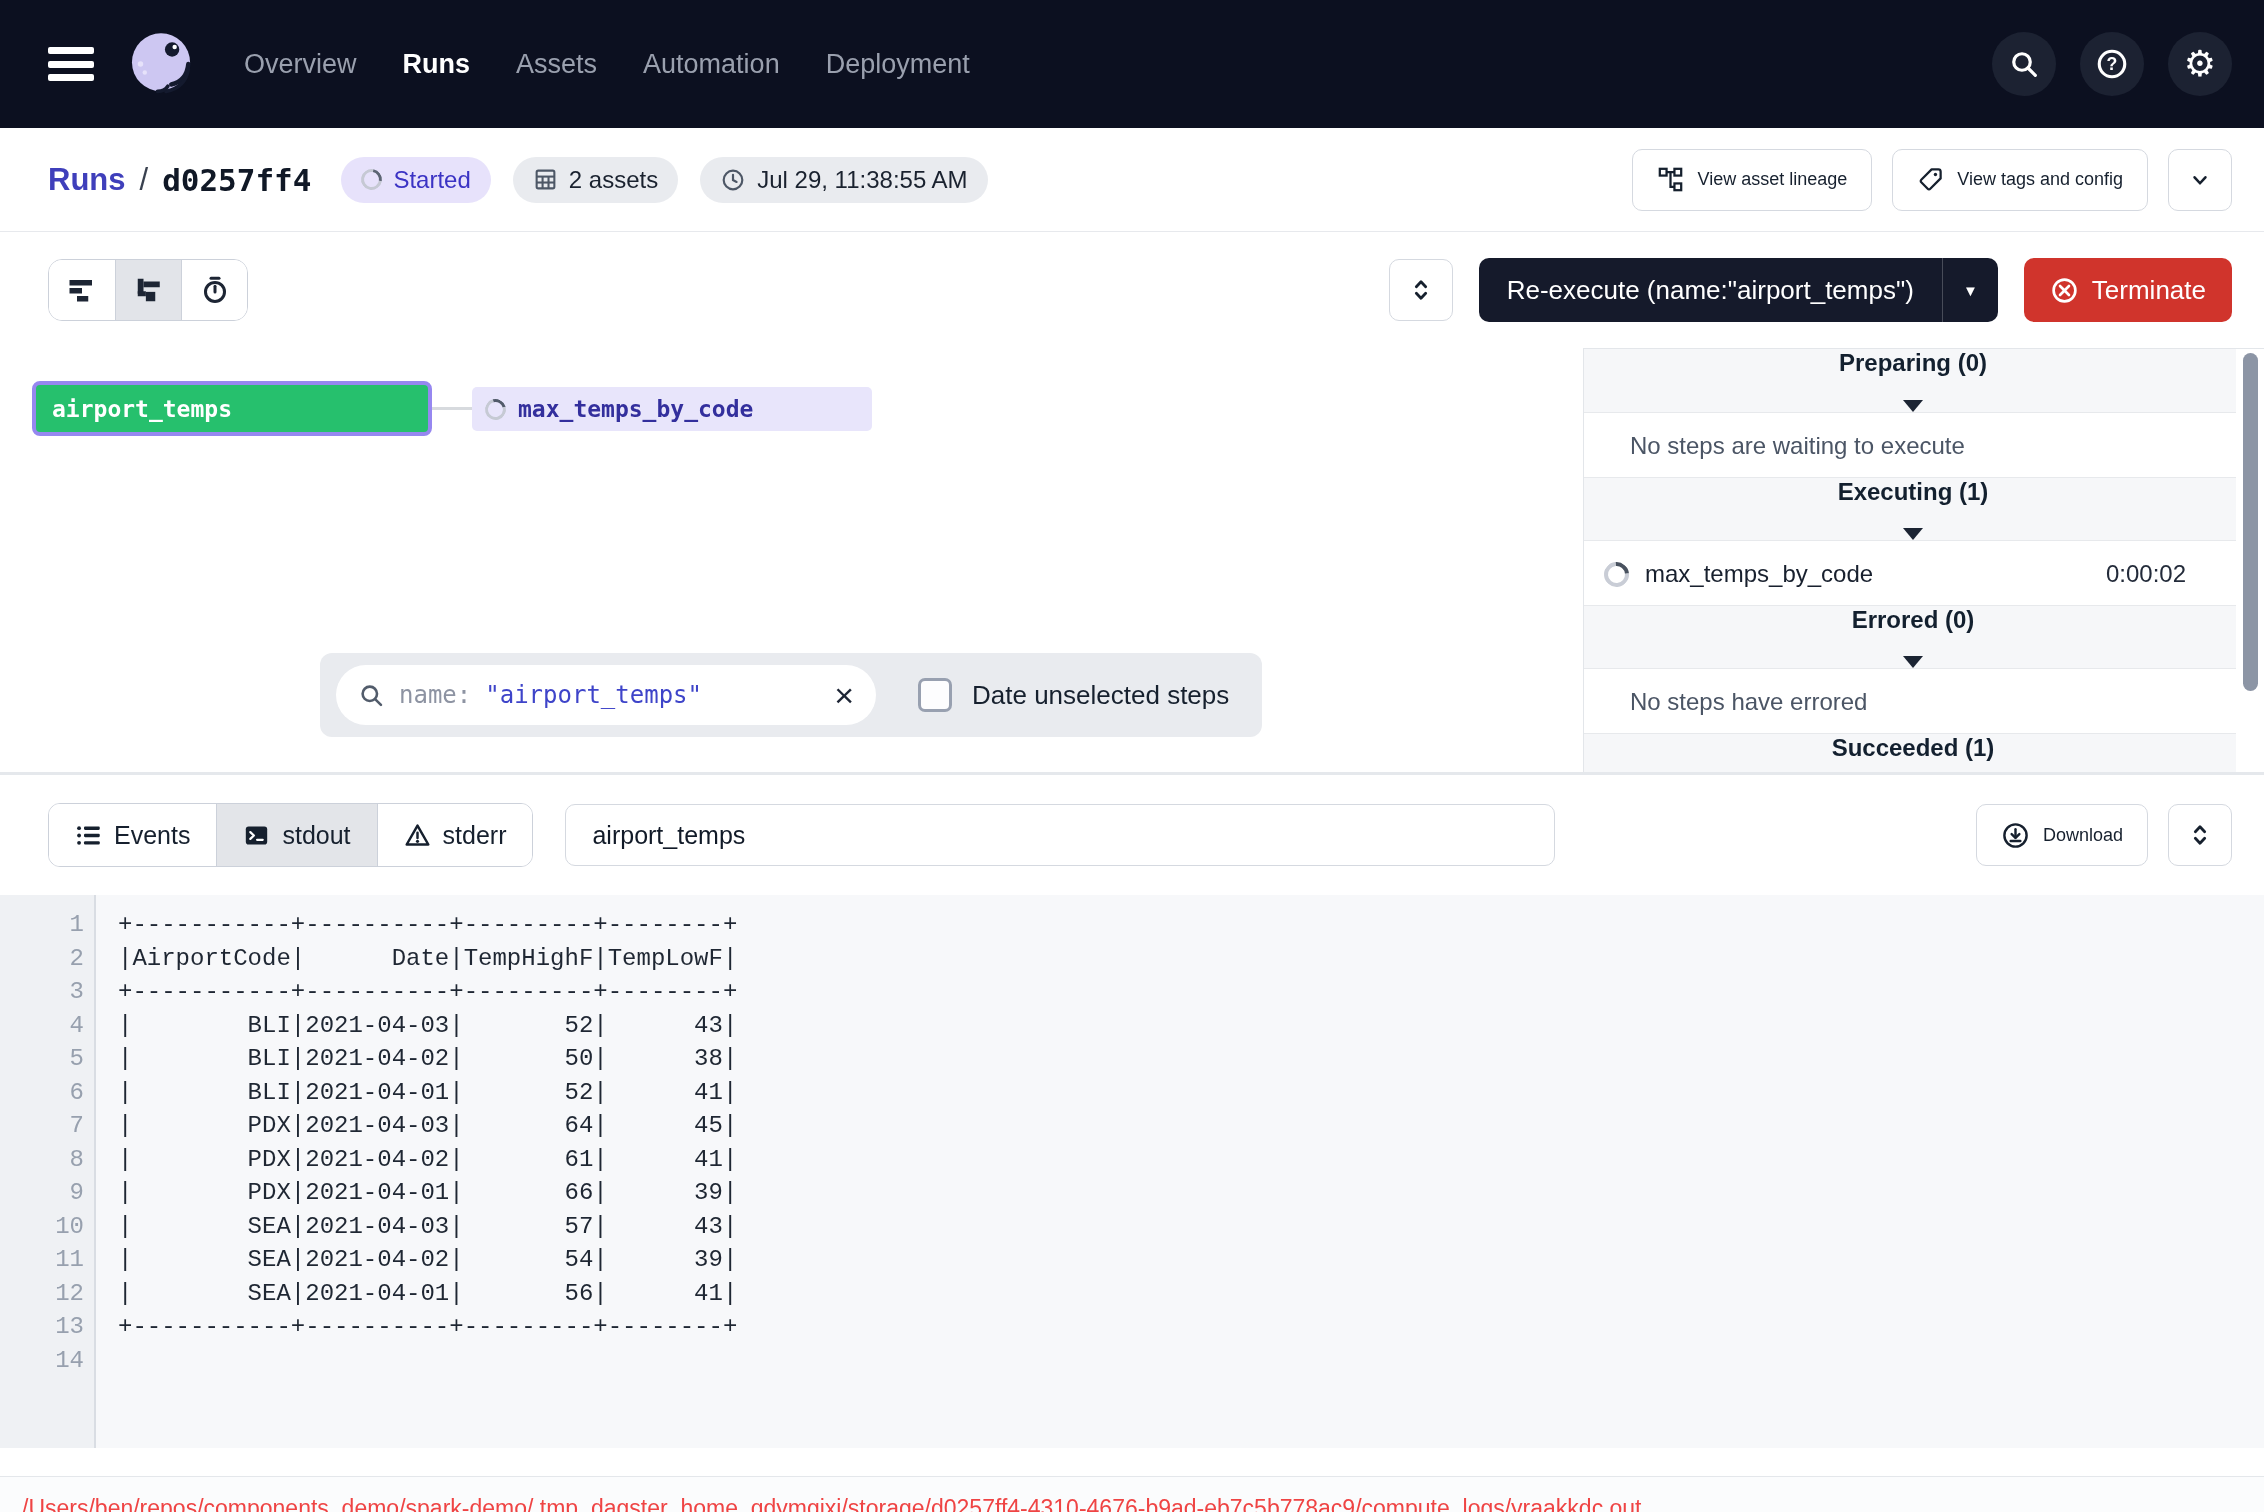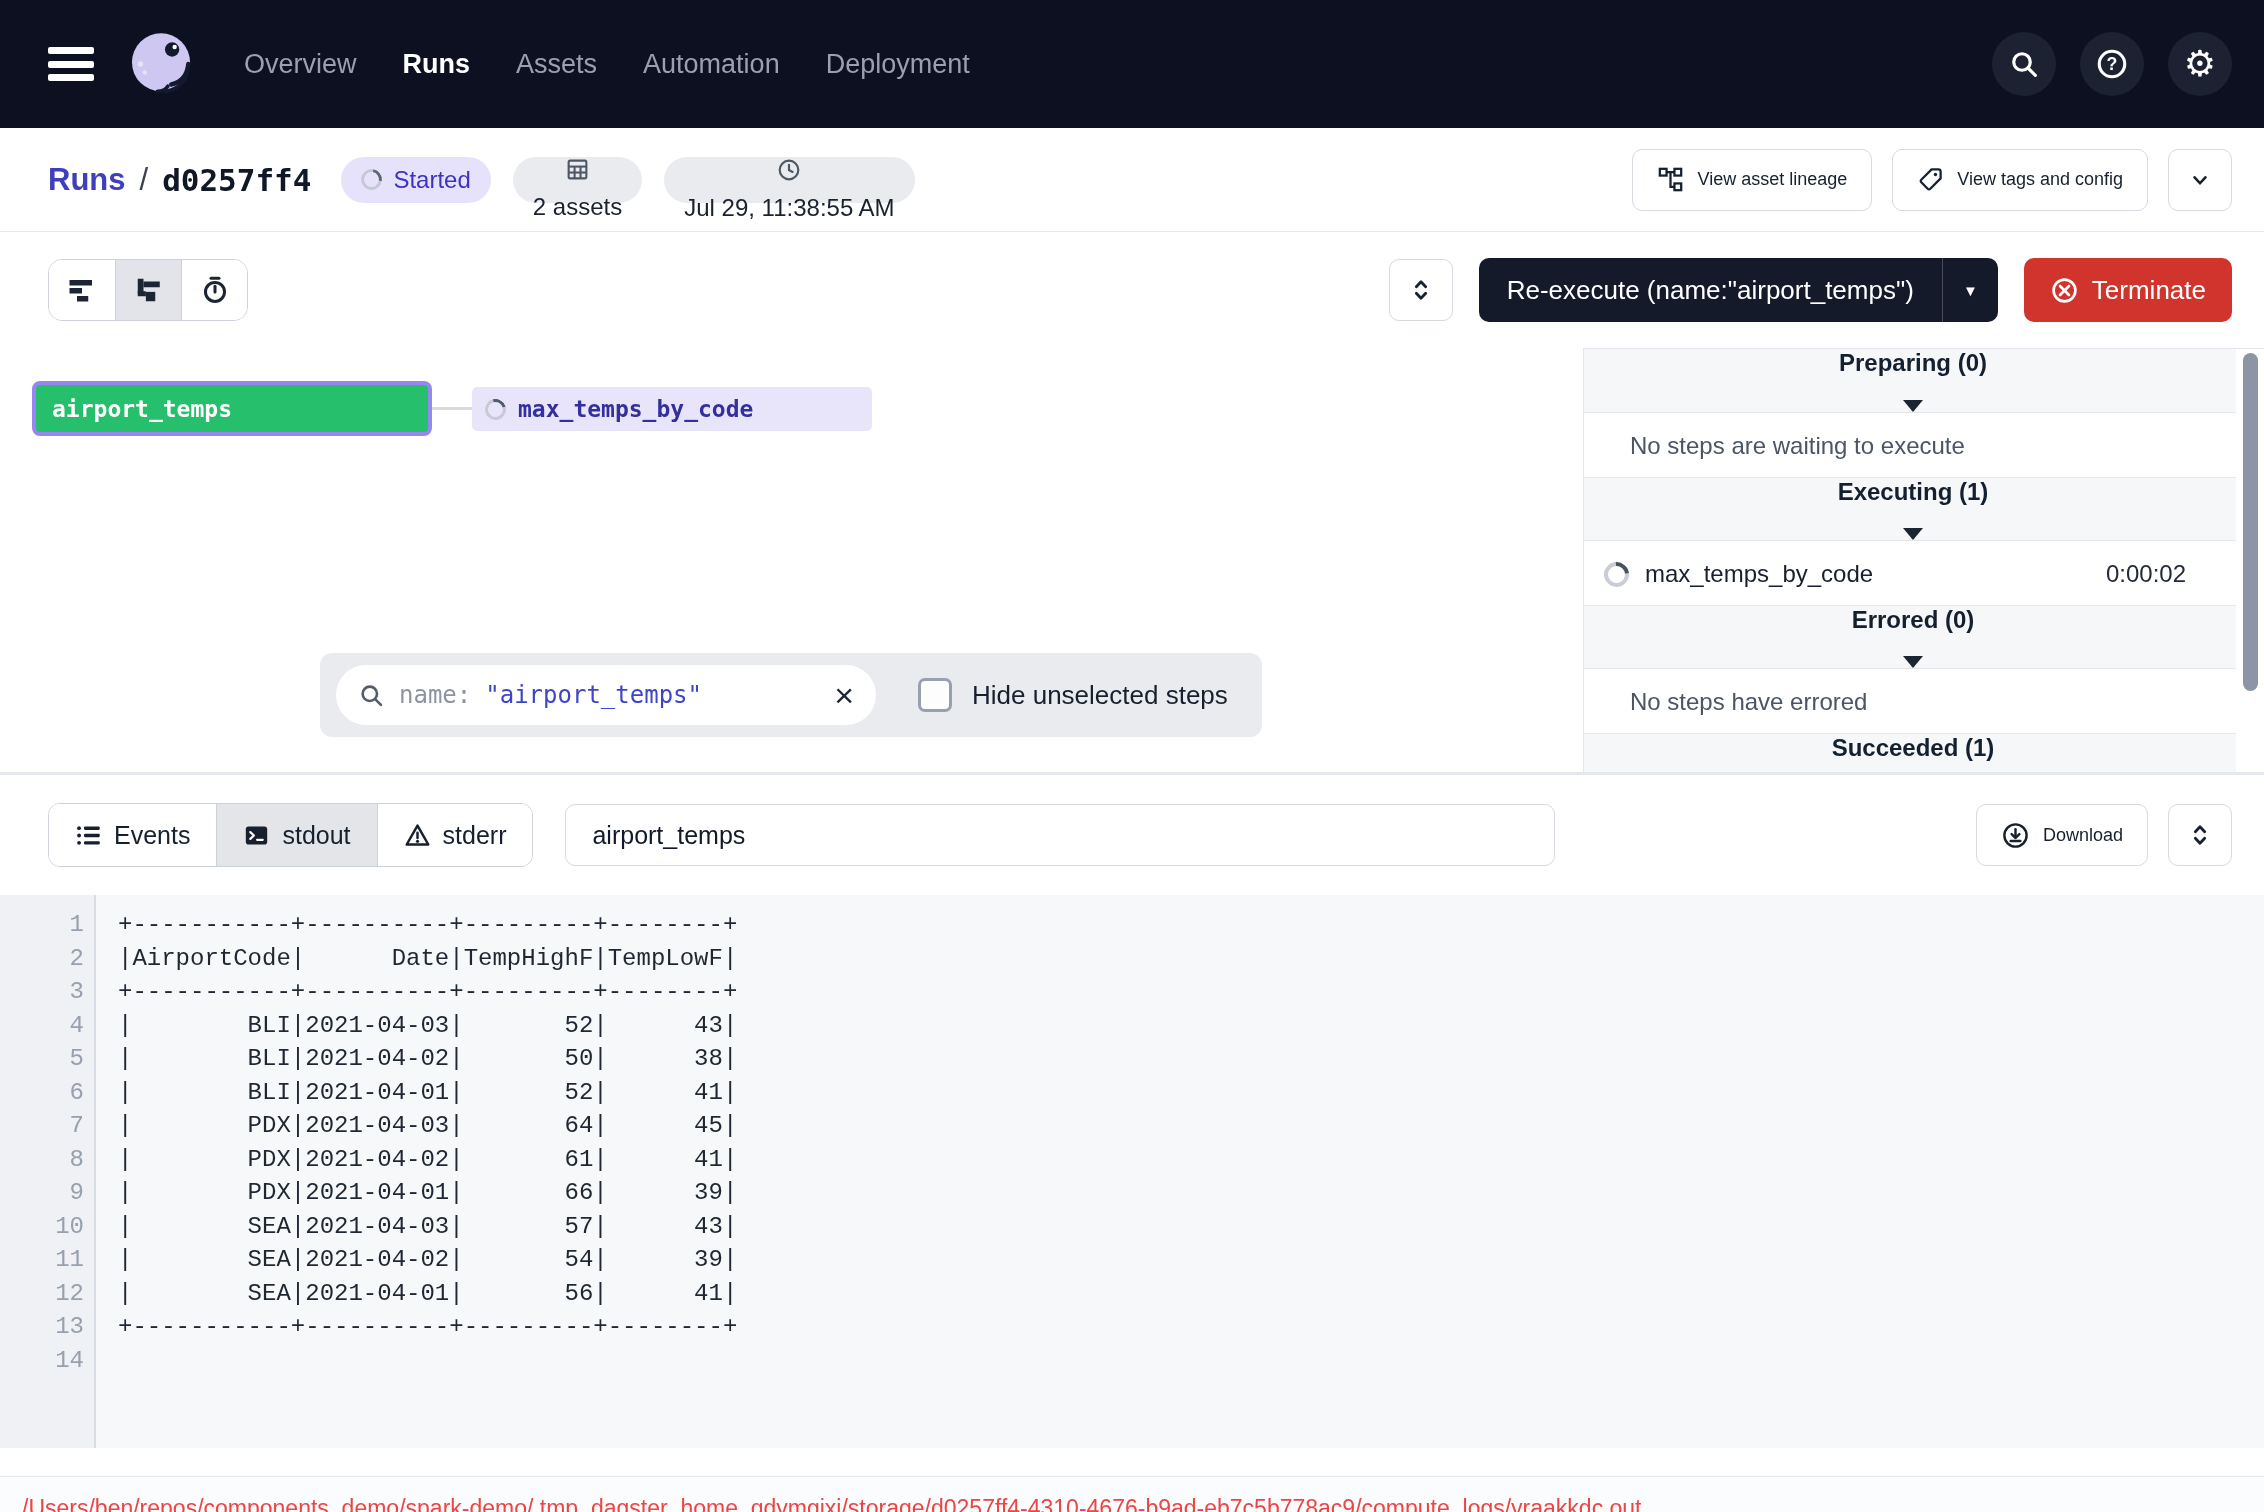--- a/index.html
+++ b/index.html
@@ -21,21 +21,21 @@
   .gear-glyph { font-family:"DejaVu Sans", sans-serif; font-size:36px; line-height:1; color:#fff; }
 
   
   .crumb-row { position:absolute; top:128px; left:0; width:2264px; height:104px; background:#fff; border-bottom:1px solid #e7e9ed; display:flex; align-items:center; padding:0 32px 0 48px; }
   .crumb-runs { color:#3f3fbb; font-size:31px; font-weight:600; cursor:pointer; }
   .crumb-sep { color:#39414f; font-size:31px; margin:0 14px; font-weight:400; }
   .crumb-id { font-size:31px; font-weight:600; color:#101826; }
   .badges { display:flex; align-items:center; gap:22px; margin-left:30px; }
   .badge { height:46px; border-radius:23px; display:flex; align-items:center; gap:11px; padding:0 20px; font-size:24px; }
   .badge.lavender { background:#e7e2fb; color:#3b33c4; }
-  .badge.gray { background:#e9ebef; color:#1a222f;flex-direction:column; }
+  .badge.gray { background:#e9ebef; color:#1a222f; }
   .badge .bicon { color:#4d5766; display:flex; }
   .spinner-sm { width:21px; height:21px; border-radius:50%; border:3.5px solid #c6c9d4; border-top-color:#5c6573; transform:rotate(55deg); }
   .crumb-actions { margin-left:auto; display:flex; align-items:center; gap:20px; }
   .btn { height:62px; background:#fff; border:1px solid #d5d9e0; border-radius:10px; display:flex; align-items:center; gap:13px; padding:0 24px; font-size:18px; font-weight:500; color:#16202e; cursor:pointer; }
   .btn.square { width:64px; padding:0; justify-content:center; }
 
   
   .toolbar-row { position:absolute; top:232px; left:0; width:2264px; height:116px; background:#fff; display:flex; align-items:center; padding:0 32px 0 48px; }
   .seg { display:flex; border:1px solid #ccd1da; border-radius:14px; overflow:hidden; background:#fff; }
   .seg-btn { width:66px; height:60px; display:flex; align-items:center; justify-content:center; color:#1d2534; cursor:pointer; background:#fff; }
@@ -274,21 +274,21 @@
               <circle cx="10.5" cy="10.5" r="6.4" stroke="#525c6b" stroke-width="2.3" fill="none"></circle>
               <line x1="15.2" y1="15.2" x2="20.4" y2="20.4" stroke="#525c6b" stroke-width="2.3" stroke-linecap="round"></line>
             </svg>
         </span>
         <span class="q mono q-field">name:</span>
           <span class="q mono q-value">"airport_temps"</span>
         <span class="clear-x">×</span>
       </div>
       <div class="hide-steps">
         <div class="checkbox"></div>
-        <span class="hide-label">Hide unselected steps</span>
+        <span class="hide-label">Date unselected steps</span>
       </div>
     </div>
   </div>
 
   <div class="panel">
     <div class="p-header" style="top:0;">
       <span class="hlabel">Preparing (0)</span>
         <span class="tri"></span>
     </div>
     <div class="p-content" style="top:65px;">No steps are waiting to execute</div>

